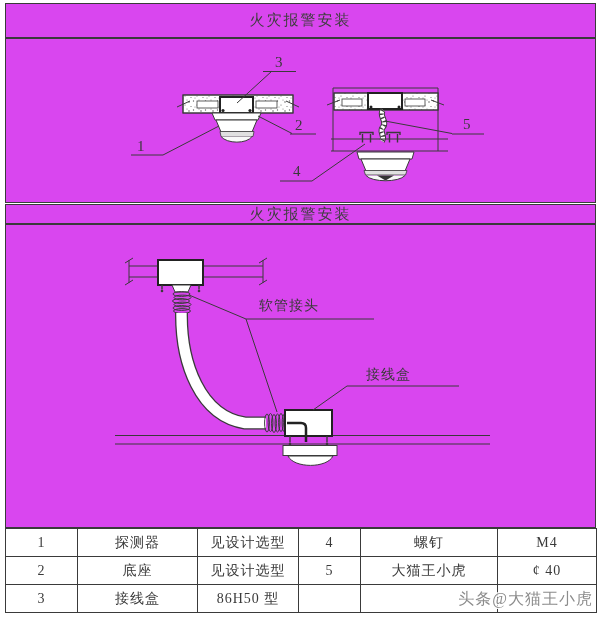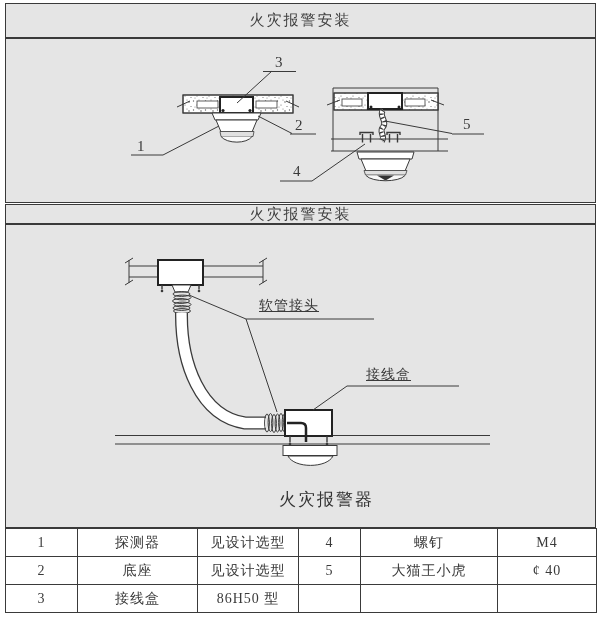--- a/index.html
+++ b/index.html
@@ -1,21 +1,21 @@
 <!DOCTYPE html>
 <html><head>
 <meta charset="utf-8">
 <style>
   html,body{margin:0;padding:0;background:#fff;}
   .page{position:relative;width:600px;height:619px;background:#fff;overflow:hidden;
         font-family:"Liberation Serif","DejaVu Serif",serif;color:#3a3a3a;}
-  .box{position:absolute;border:1px solid #3a3a3a;background:#e5e5e5;box-sizing:border-box;}
+  .box{position:absolute;border:1px solid #3a3a3a;background:#d946ef;box-sizing:border-box;}
   .titlebar{display:flex;align-items:center;justify-content:center;
             font-size:15px;letter-spacing:2px;color:#3f3f3f;}
-  .lbl{position:absolute;font-size:14px;letter-spacing:1px;color:#3a3a3a;white-space:nowrap;text-decoration:underline;}
+  .lbl{position:absolute;font-size:14px;letter-spacing:1px;color:#3a3a3a;white-space:nowrap;}
   .num{position:absolute;font-size:15px;color:#3a3a3a;}
   .caption{position:absolute;font-size:17px;letter-spacing:2px;color:#333;}
   svg.overlay{position:absolute;left:0;top:0;pointer-events:none;}
   table.parts{position:absolute;left:5px;top:528px;width:591px;border-collapse:collapse;
               table-layout:fixed;font-size:14px;color:#3a3a3a;}
   table.parts td{border:1px solid #3a3a3a;text-align:center;padding:0;overflow:hidden;
                  height:27px;letter-spacing:1px;}
   .wm{position:absolute;top:589px;right:7px;font-size:16px;letter-spacing:1px;
       color:#8c8c8c;
       text-shadow:-1px -1px 0 #fff,1px -1px 0 #fff,-1px 1px 0 #fff,1px 1px 0 #fff;}
@@ -147,21 +147,20 @@
   </svg>
 
   <div class="num" style="left:137px;top:138px;">1</div>
   <div class="num" style="left:295px;top:117px;">2</div>
   <div class="num" style="left:275px;top:54px;">3</div>
   <div class="num" style="left:293px;top:163px;">4</div>
   <div class="num" style="left:463px;top:116px;">5</div>
 
   <div class="lbl" style="left:259px;top:297px;">软管接头</div>
   <div class="lbl" style="left:366px;top:366px;">接线盒</div>
-  <div class="caption" style="left:279px;top:488px;">火灾报警器</div>
 
   <table class="parts">
     <colgroup>
       <col style="width:72px">
         <col style="width:120px">
         <col style="width:101px">
       <col style="width:62px">
         <col style="width:137px">
         <col style="width:99px">
     </colgroup>
@@ -186,14 +185,15 @@
         <td>3</td>
         <td>接线盒</td>
         <td>86H50 型</td>
         <td></td>
         <td></td>
         <td></td>
       </tr>
     </tbody>
   </table>
 
+  <div class="wm">头条@大猫王小虎</div>
 
 </div>
 
 </body></html>

